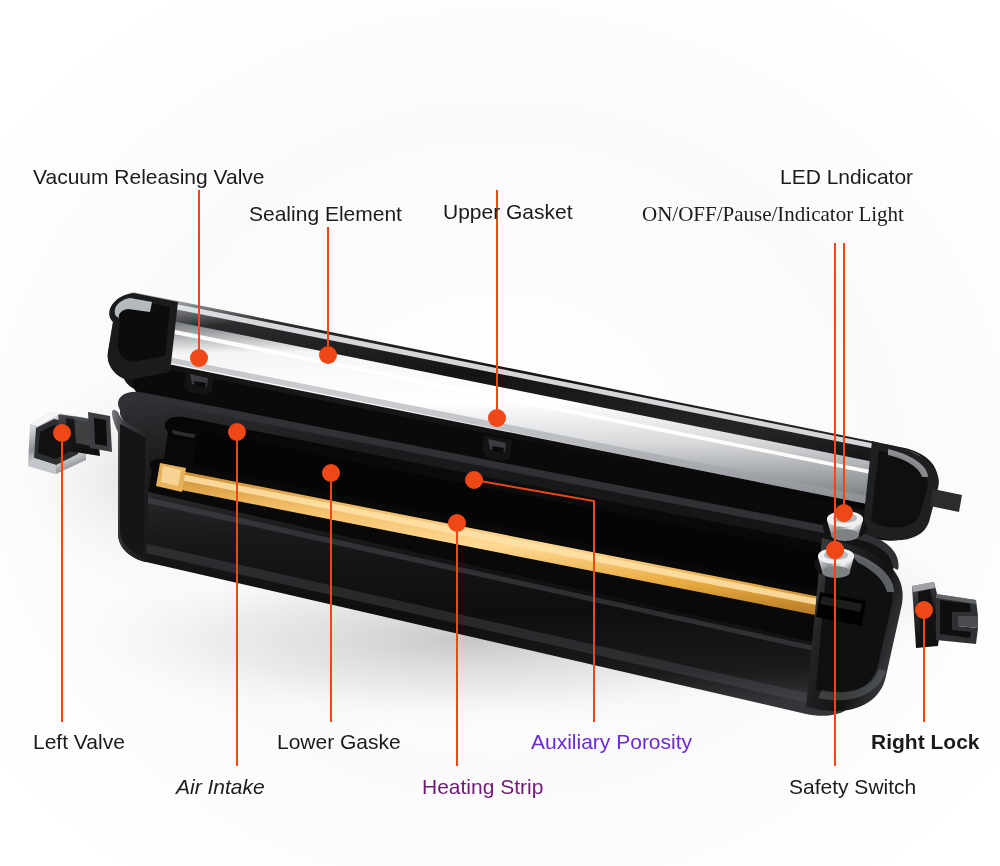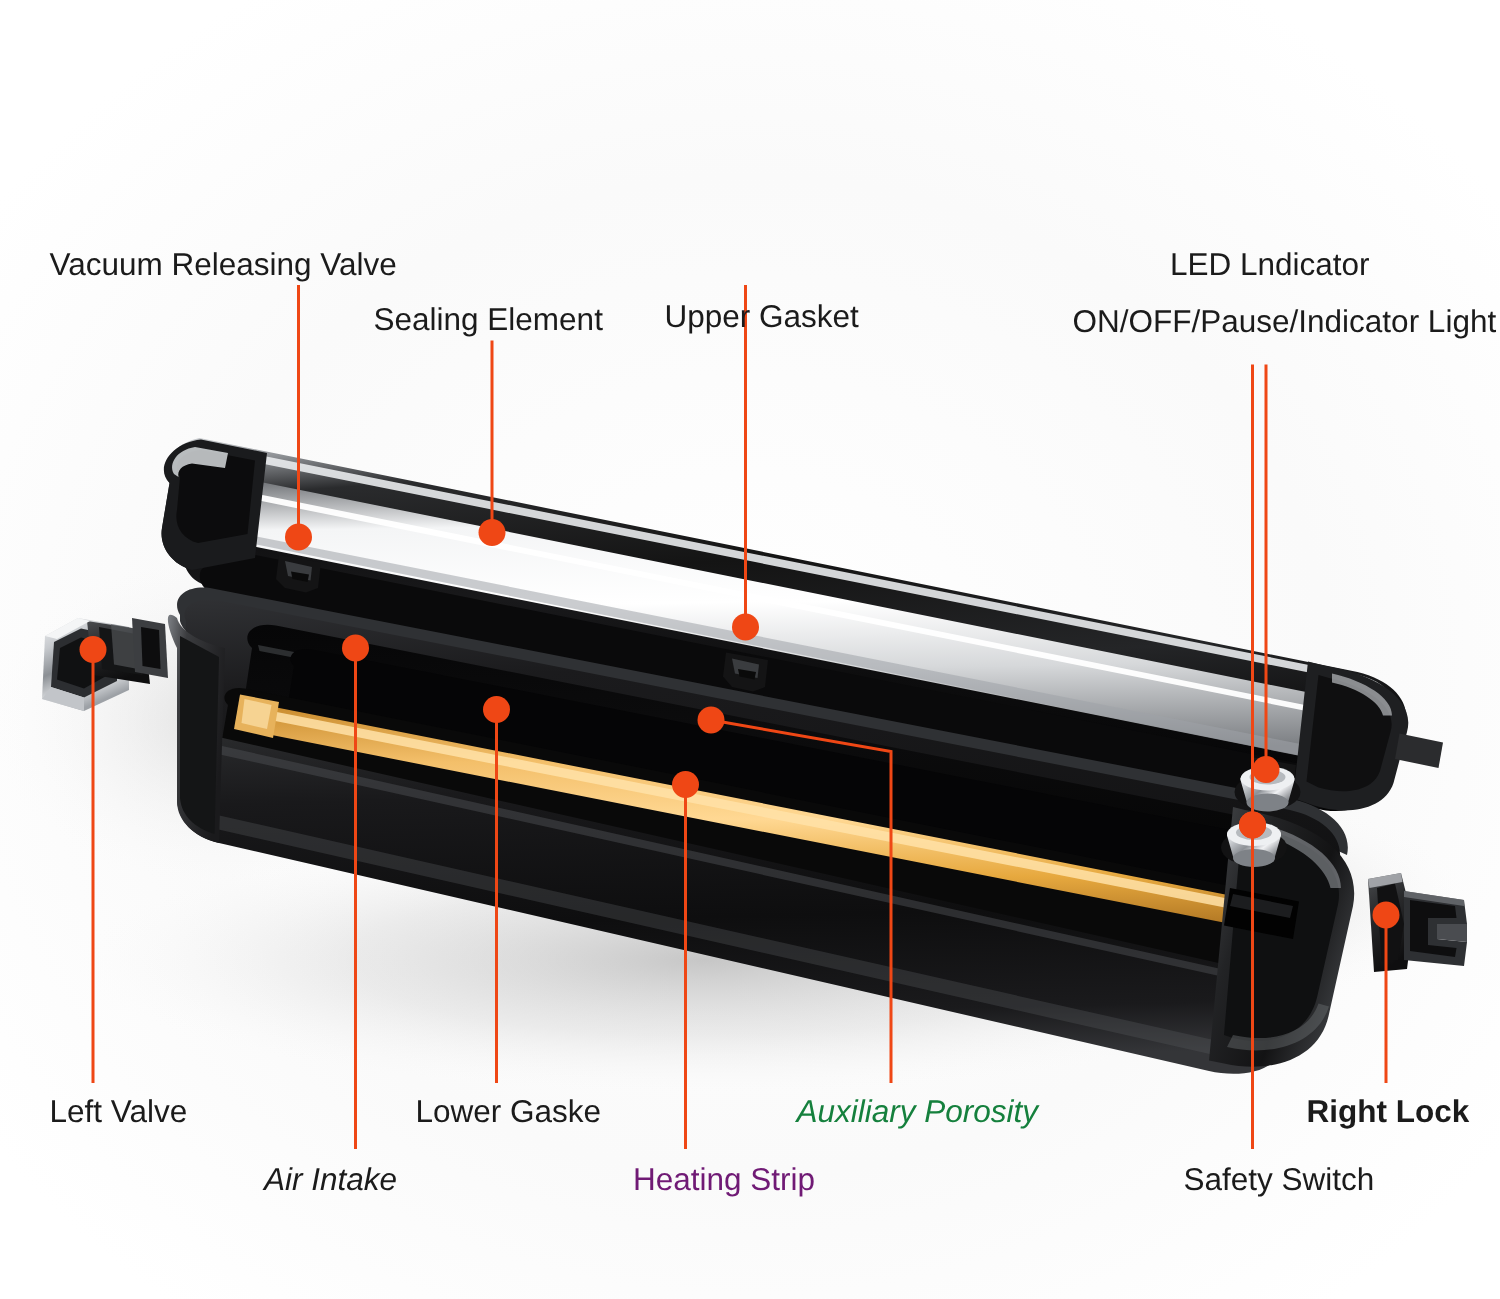--- a/index.html
+++ b/index.html
@@ -416,23 +416,23 @@
         <line x1="924" y1="610" x2="924" y2="722" stroke="#ef4715" stroke-width="2"></line>
         <circle cx="924" cy="610" r="9" fill="#ef4715"></circle>
       </g>
   </svg>
 
   <div id="labels-group">
       <div class="callout-label" style="left: 33px; top: 165px; color: rgb(27, 27, 27);">Vacuum Releasing Valve</div>
       <div class="callout-label" style="left: 249px; top: 202px; color: rgb(27, 27, 27); text-align: center;">Sealing Element</div>
       <div class="callout-label" style="left: 443px; top: 165px; color: rgb(27, 27, 27); margin-top: 35px;">Upper Gasket</div>
       <div class="callout-label" style="left: 756px; top: 165px; color: rgb(27, 27, 27); margin-left: 24px;">LED Lndicator</div>
-      <div class="callout-label" style="left: 715px; top: 203px; color: rgb(27, 27, 27);">ON/OFF/Pause/Indicator Light</div>
+      <div class="callout-label" style="left: 642px; top: 203px; color: rgb(27, 27, 27); font-family: Liberation Serif, serif;">ON/OFF/Pause/Indicator Light</div>
       <div class="callout-label" style="left: 33px; top: 730px; color: rgb(27, 27, 27);">Left Valve</div>
       <div class="callout-label" style="left: 176px; top: 775px; color: rgb(27, 27, 27); font-style: italic;">Air Intake</div>
       <div class="callout-label" style="left: 277px; top: 730px; color: rgb(27, 27, 27);">Lower Gaske</div>
       <div class="callout-label" style="left: 422px; top: 775px; color: #701a75;">Heating Strip</div>
-      <div class="callout-label" style="left: 531px; top: 730px; color: #15803d; font-style: italic;">Auxiliary Porosity</div>
+      <div class="callout-label" style="left: 531px; top: 730px; color: #6d28d9;">Auxiliary Porosity</div>
       <div class="callout-label" style="left: 764px; top: 775px; color: rgb(27, 27, 27); margin-left: 25px;">Safety Switch</div>
       <div class="callout-label" style="left: 871px; top: 730px; color: rgb(27, 27, 27); font-weight: bold;">Right Lock</div>
     </div>
 
 </div>
 
 </body></html>

